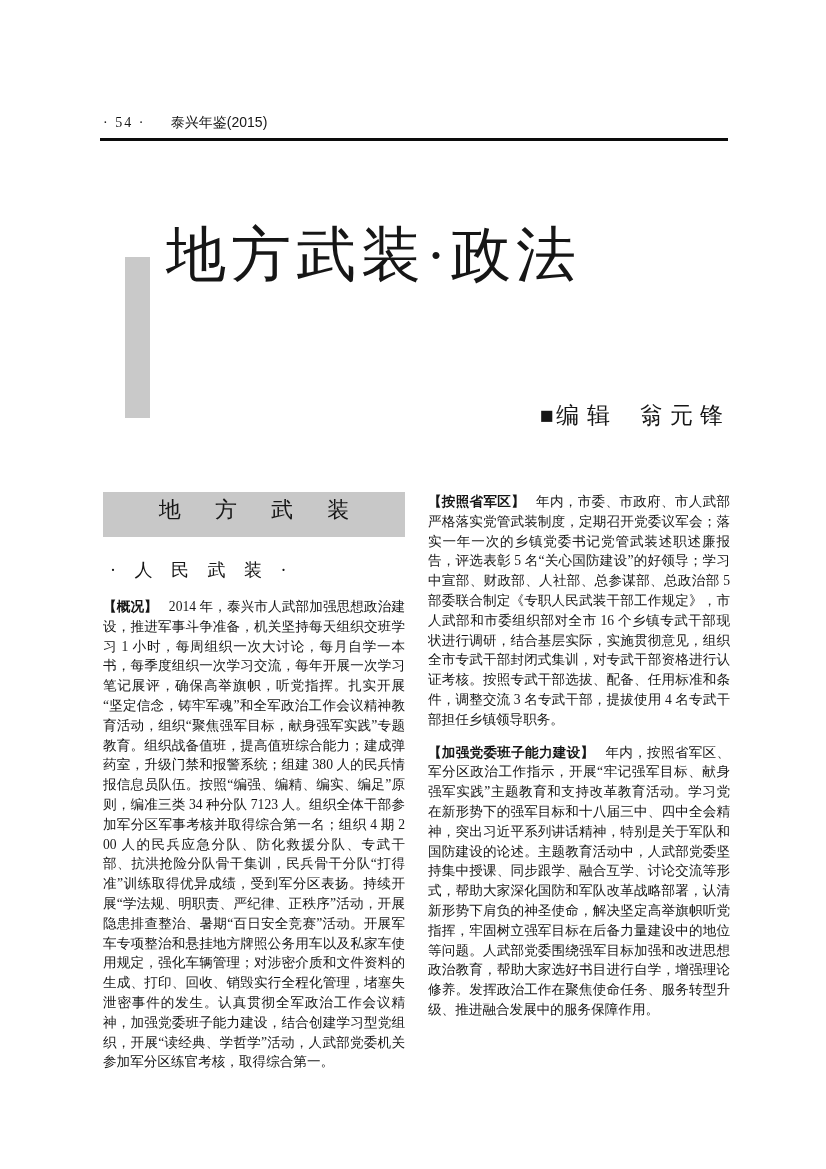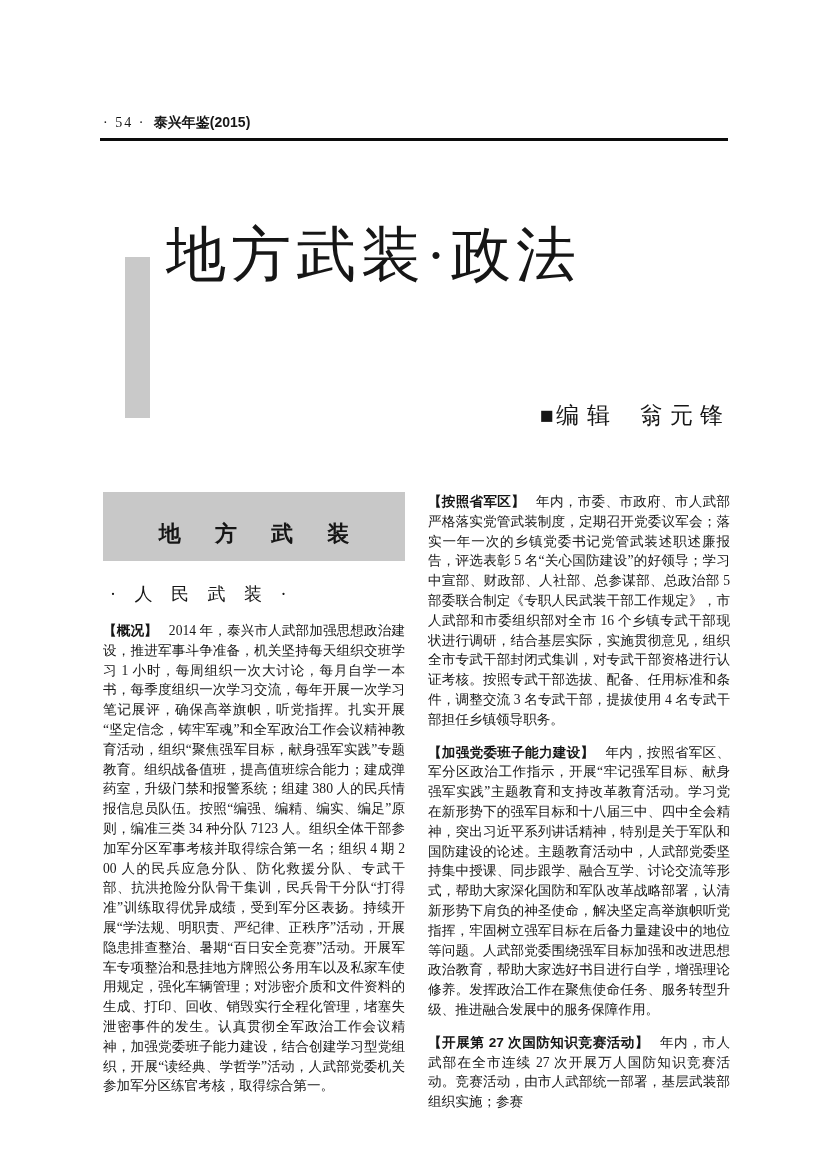--- a/index.html
+++ b/index.html
@@ -4,43 +4,43 @@
 <style>
   html,body{margin:0;padding:0;background:#fff;}
   .page{
     position:relative;width:826px;height:1169px;background:#ffffff;
     color:#161616;overflow:hidden;
     font-family:"Liberation Serif","DejaVu Serif",serif;
   }
   
   .running-head{position:absolute;left:103px;top:114px;font-size:14px;white-space:nowrap;}
   .page-no{letter-spacing:2px;}
-  .book-title{font-family:"Liberation Sans","DejaVu Sans",sans-serif;font-weight:bold;margin-left:5px;}
+  .book-title{font-family:"Liberation Sans","DejaVu Sans",sans-serif;font-weight:normal;margin-left:22px;}
   .head-rule{position:absolute;left:100px;top:138px;width:628px;height:3px;background:#0c0c0c;}
   
   .accent-bar{position:absolute;left:125px;top:257px;width:25px;height:161px;background:#c9c9c9;}
   .chapter-title{
     position:absolute;left:166px;top:222px;margin:0;
     font-size:60px;font-weight:normal;letter-spacing:5px;line-height:1.1;
     font-family:"Liberation Serif","DejaVu Serif",serif;white-space:nowrap;
   }
   .editor-line{position:absolute;top:400px;right:96px;font-size:23px;white-space:nowrap;}
   .editor-square{display:inline-block;margin-right:2px;}
   .editor-label{letter-spacing:8px;margin-right:22px;}
   .editor-name{letter-spacing:7px;}
   
   .col{position:absolute;top:492px;width:302px;}
   .col-left{left:103px;}
   .col-right{left:428px;}
   .section-box{
     background:#c8c8c8;text-align:center;
     font-family:"Liberation Sans","DejaVu Sans",sans-serif;
-    font-weight:bold;font-size:22px;
+    font-weight:normal;font-size:22px;
     letter-spacing:14px;text-indent:14px;
-    padding:27px 0 12px;
+    padding:3px 0 12px;
   }
   .subsection{
     text-align:left;margin:21px 0 15px;
     font-size:18px;letter-spacing:7px;text-indent:7px;
   }
   .article{
     margin:0 0 13px;font-size:13.6px;line-height:19.8px;
     text-align:justify;word-break:break-all;
   }
   .article:last-child{margin-bottom:0;}
@@ -69,16 +69,15 @@
 
   <div class="col col-left">
     <div class="section-box">地 方 武 装</div>
     <div class="subsection">· 人 民 武 装 ·</div>
     <p class="article"><span class="art-head">【概况】</span><span class="art-body">2014 年，泰兴市人武部加强思想政治建设，推进军事斗争准备，机关坚持每天组织交班学习 1 小时，每周组织一次大讨论，每月自学一本书，每季度组织一次学习交流，每年开展一次学习笔记展评，确保高举旗帜，听党指挥。扎实开展“坚定信念，铸牢军魂”和全军政治工作会议精神教育活动，组织“聚焦强军目标，献身强军实践”专题教育。组织战备值班，提高值班综合能力；建成弹药室，升级门禁和报警系统；组建 380 人的民兵情报信息员队伍。按照“编强、编精、编实、编足”原则，编准三类 34 种分队 7123 人。组织全体干部参加军分区军事考核并取得综合第一名；组织 4 期 200 人的民兵应急分队、防化救援分队、专武干部、抗洪抢险分队骨干集训，民兵骨干分队“打得准”训练取得优异成绩，受到军分区表扬。持续开展“学法规、明职责、严纪律、正秩序”活动，开展隐患排查整治、暑期“百日安全竞赛”活动。开展军车专项整治和悬挂地方牌照公务用车以及私家车使用规定，强化车辆管理；对涉密介质和文件资料的生成、打印、回收、销毁实行全程化管理，堵塞失泄密事件的发生。认真贯彻全军政治工作会议精神，加强党委班子能力建设，结合创建学习型党组织，开展“读经典、学哲学”活动，人武部党委机关参加军分区练官考核，取得综合第一。</span></p>
   </div>
 
   <div class="col col-right">
     <p class="article"><span class="art-head">【按照省军区】</span><span class="art-body">年内，市委、市政府、市人武部严格落实党管武装制度，定期召开党委议军会；落实一年一次的乡镇党委书记党管武装述职述廉报告，评选表彰 5 名“关心国防建设”的好领导；学习中宣部、财政部、人社部、总参谋部、总政治部 5 部委联合制定《专职人民武装干部工作规定》，市人武部和市委组织部对全市 16 个乡镇专武干部现状进行调研，结合基层实际，实施贯彻意见，组织全市专武干部封闭式集训，对专武干部资格进行认证考核。按照专武干部选拔、配备、任用标准和条件，调整交流 3 名专武干部，提拔使用 4 名专武干部担任乡镇领导职务。</span></p>
     <p class="article"><span class="art-head">【加强党委班子能力建设】</span><span class="art-body">年内，按照省军区、军分区政治工作指示，开展“牢记强军目标、献身强军实践”主题教育和支持改革教育活动。学习党在新形势下的强军目标和十八届三中、四中全会精神，突出习近平系列讲话精神，特别是关于军队和国防建设的论述。主题教育活动中，人武部党委坚持集中授课、同步跟学、融合互学、讨论交流等形式，帮助大家深化国防和军队改革战略部署，认清新形势下肩负的神圣使命，解决坚定高举旗帜听党指挥，牢固树立强军目标在后备力量建设中的地位等问题。人武部党委围绕强军目标加强和改进思想政治教育，帮助大家选好书目进行自学，增强理论修养。发挥政治工作在聚焦使命任务、服务转型升级、推进融合发展中的服务保障作用。</span></p>
-    <p class="article"><span class="art-head">【开展第 27 次国防知识竞赛活动】</span><span class="art-body">年内，市人武部在全市连续 27 次开展万人国防知识竞赛活动。竞赛活动，由市人武部统一部署，基层武装部组织实施；参赛</span></p>
   </div>
 
 </div>
 
 </body></html>

